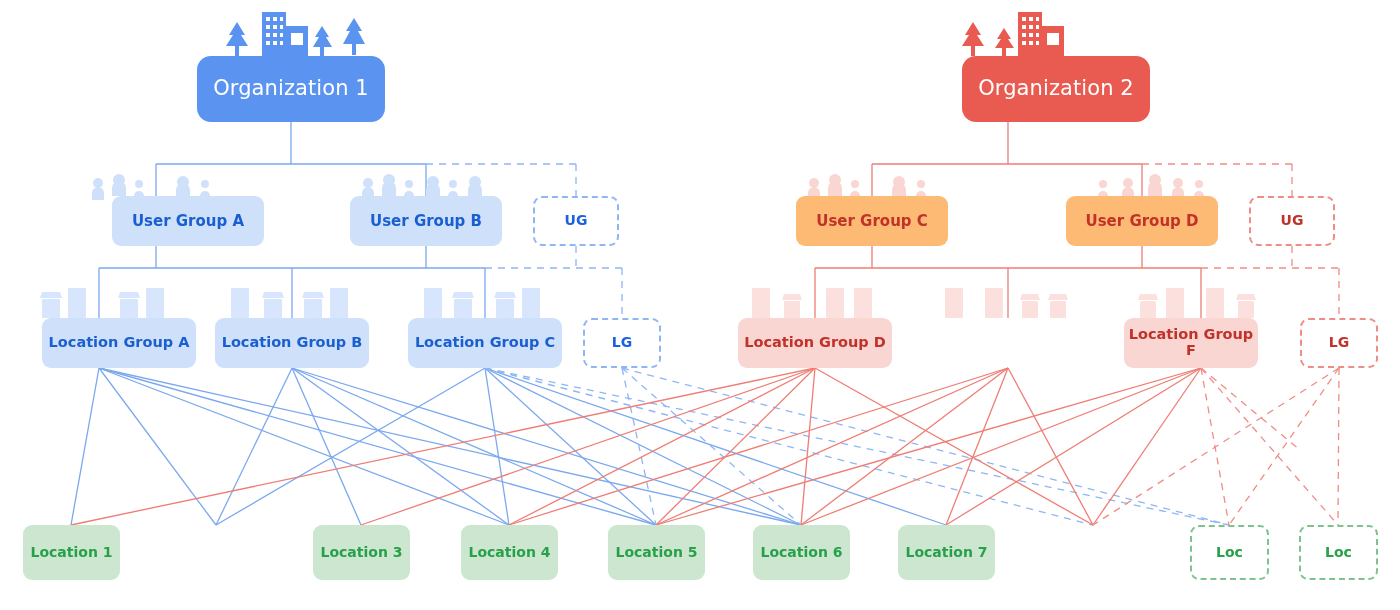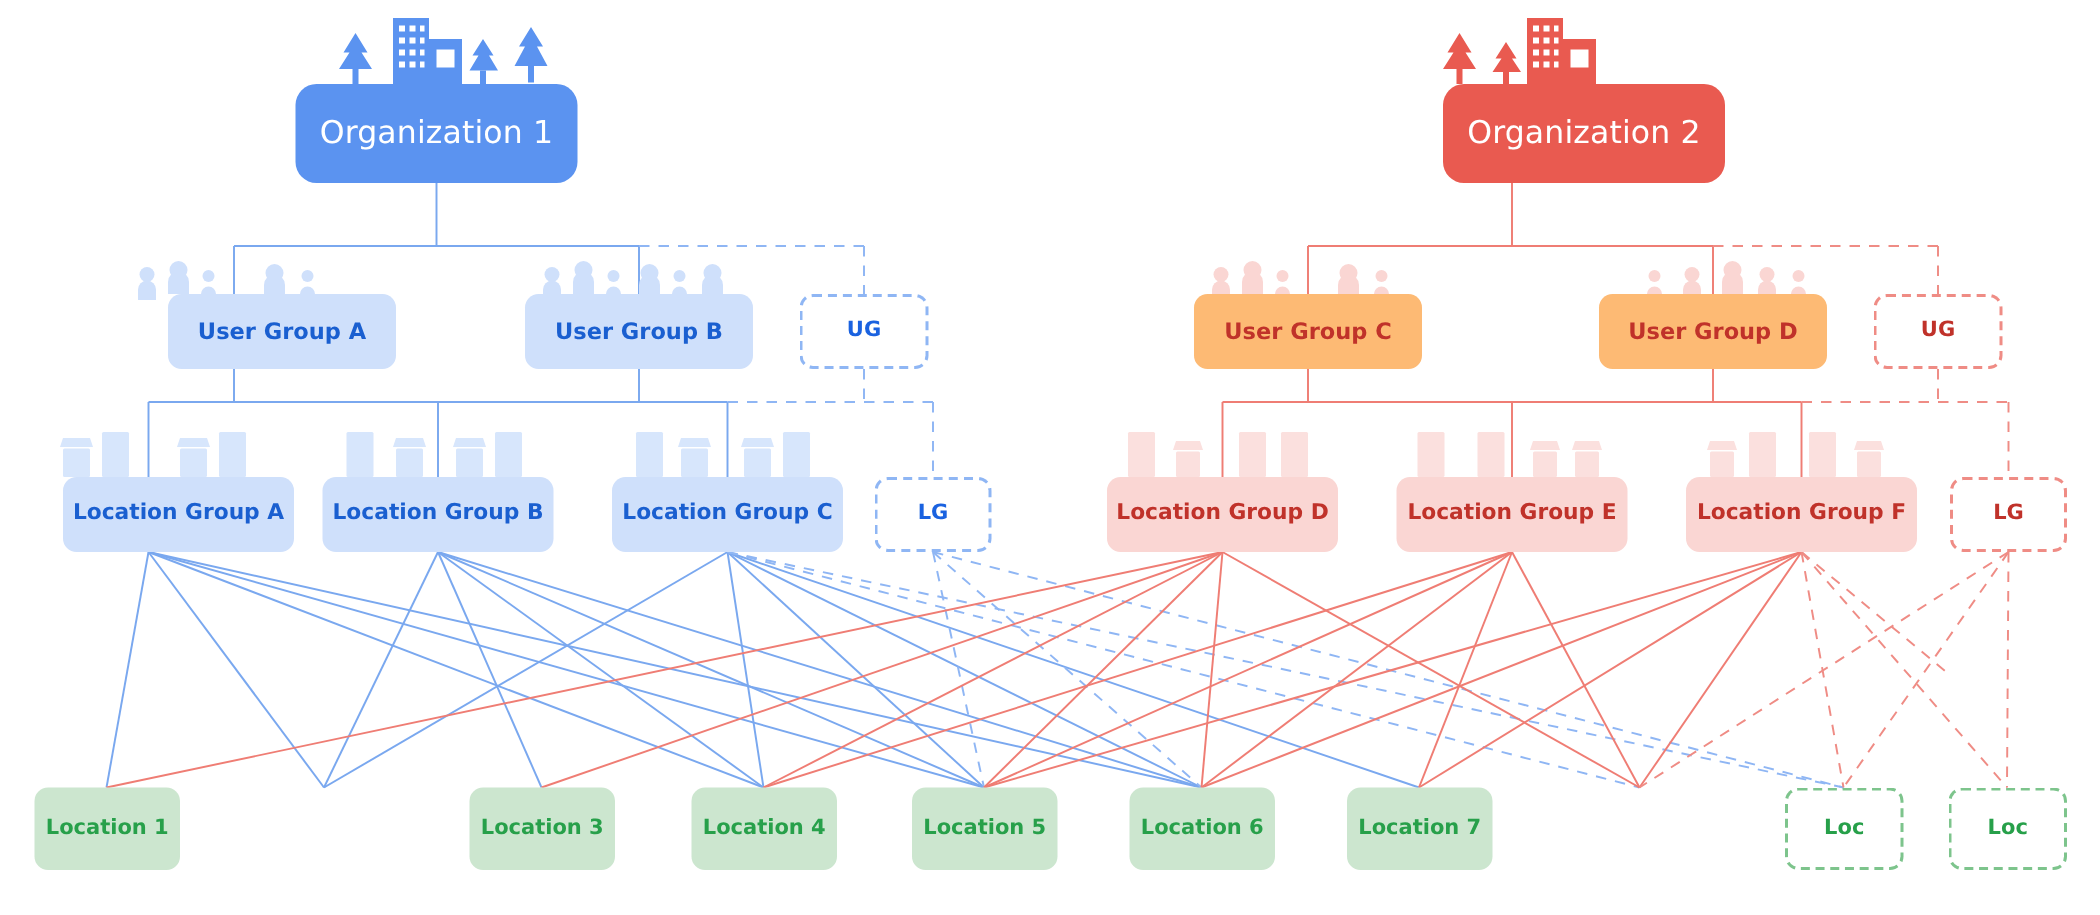--- a/index.html
+++ b/index.html
@@ -516,24 +516,21 @@
   </div>
   <div class="node lg blue" style="left:215px;top:318px;width:154px;height:50px;">
     <span>Location Group B</span>
   </div>
   <div class="node lg blue" style="left:408px;top:318px;width:154px;height:50px;">
     <span>Location Group C</span>
   </div>
   <div class="node lg red" style="left:738px;top:318px;width:154px;height:50px;">
     <span>Location Group D</span>
   </div>
-  <div class="node lg red" style="left:931px;top:318px;width:154px;height:50px;">
-    <span>Location Group E</span>
-  </div>
-  <div class="node lg red" style="left:1124px;top:318px;width:154px;height:50px;align-items:center;">
+  <div class="node lg red" style="left:1124px;top:318px;width:134px;height:50px;align-items:center;">
     <span>Location Group F</span>
   </div>
 
   <div class="node ghost blue" style="left:583px;top:318px;width:78px;height:50px;border-radius:9px;font-size:14px;">
     <span>LG</span>
   </div>
   <div class="node ghost red" style="left:1300px;top:318px;width:78px;height:50px;border-radius:9px;font-size:14px;">
     <span>LG</span>
   </div>
 

